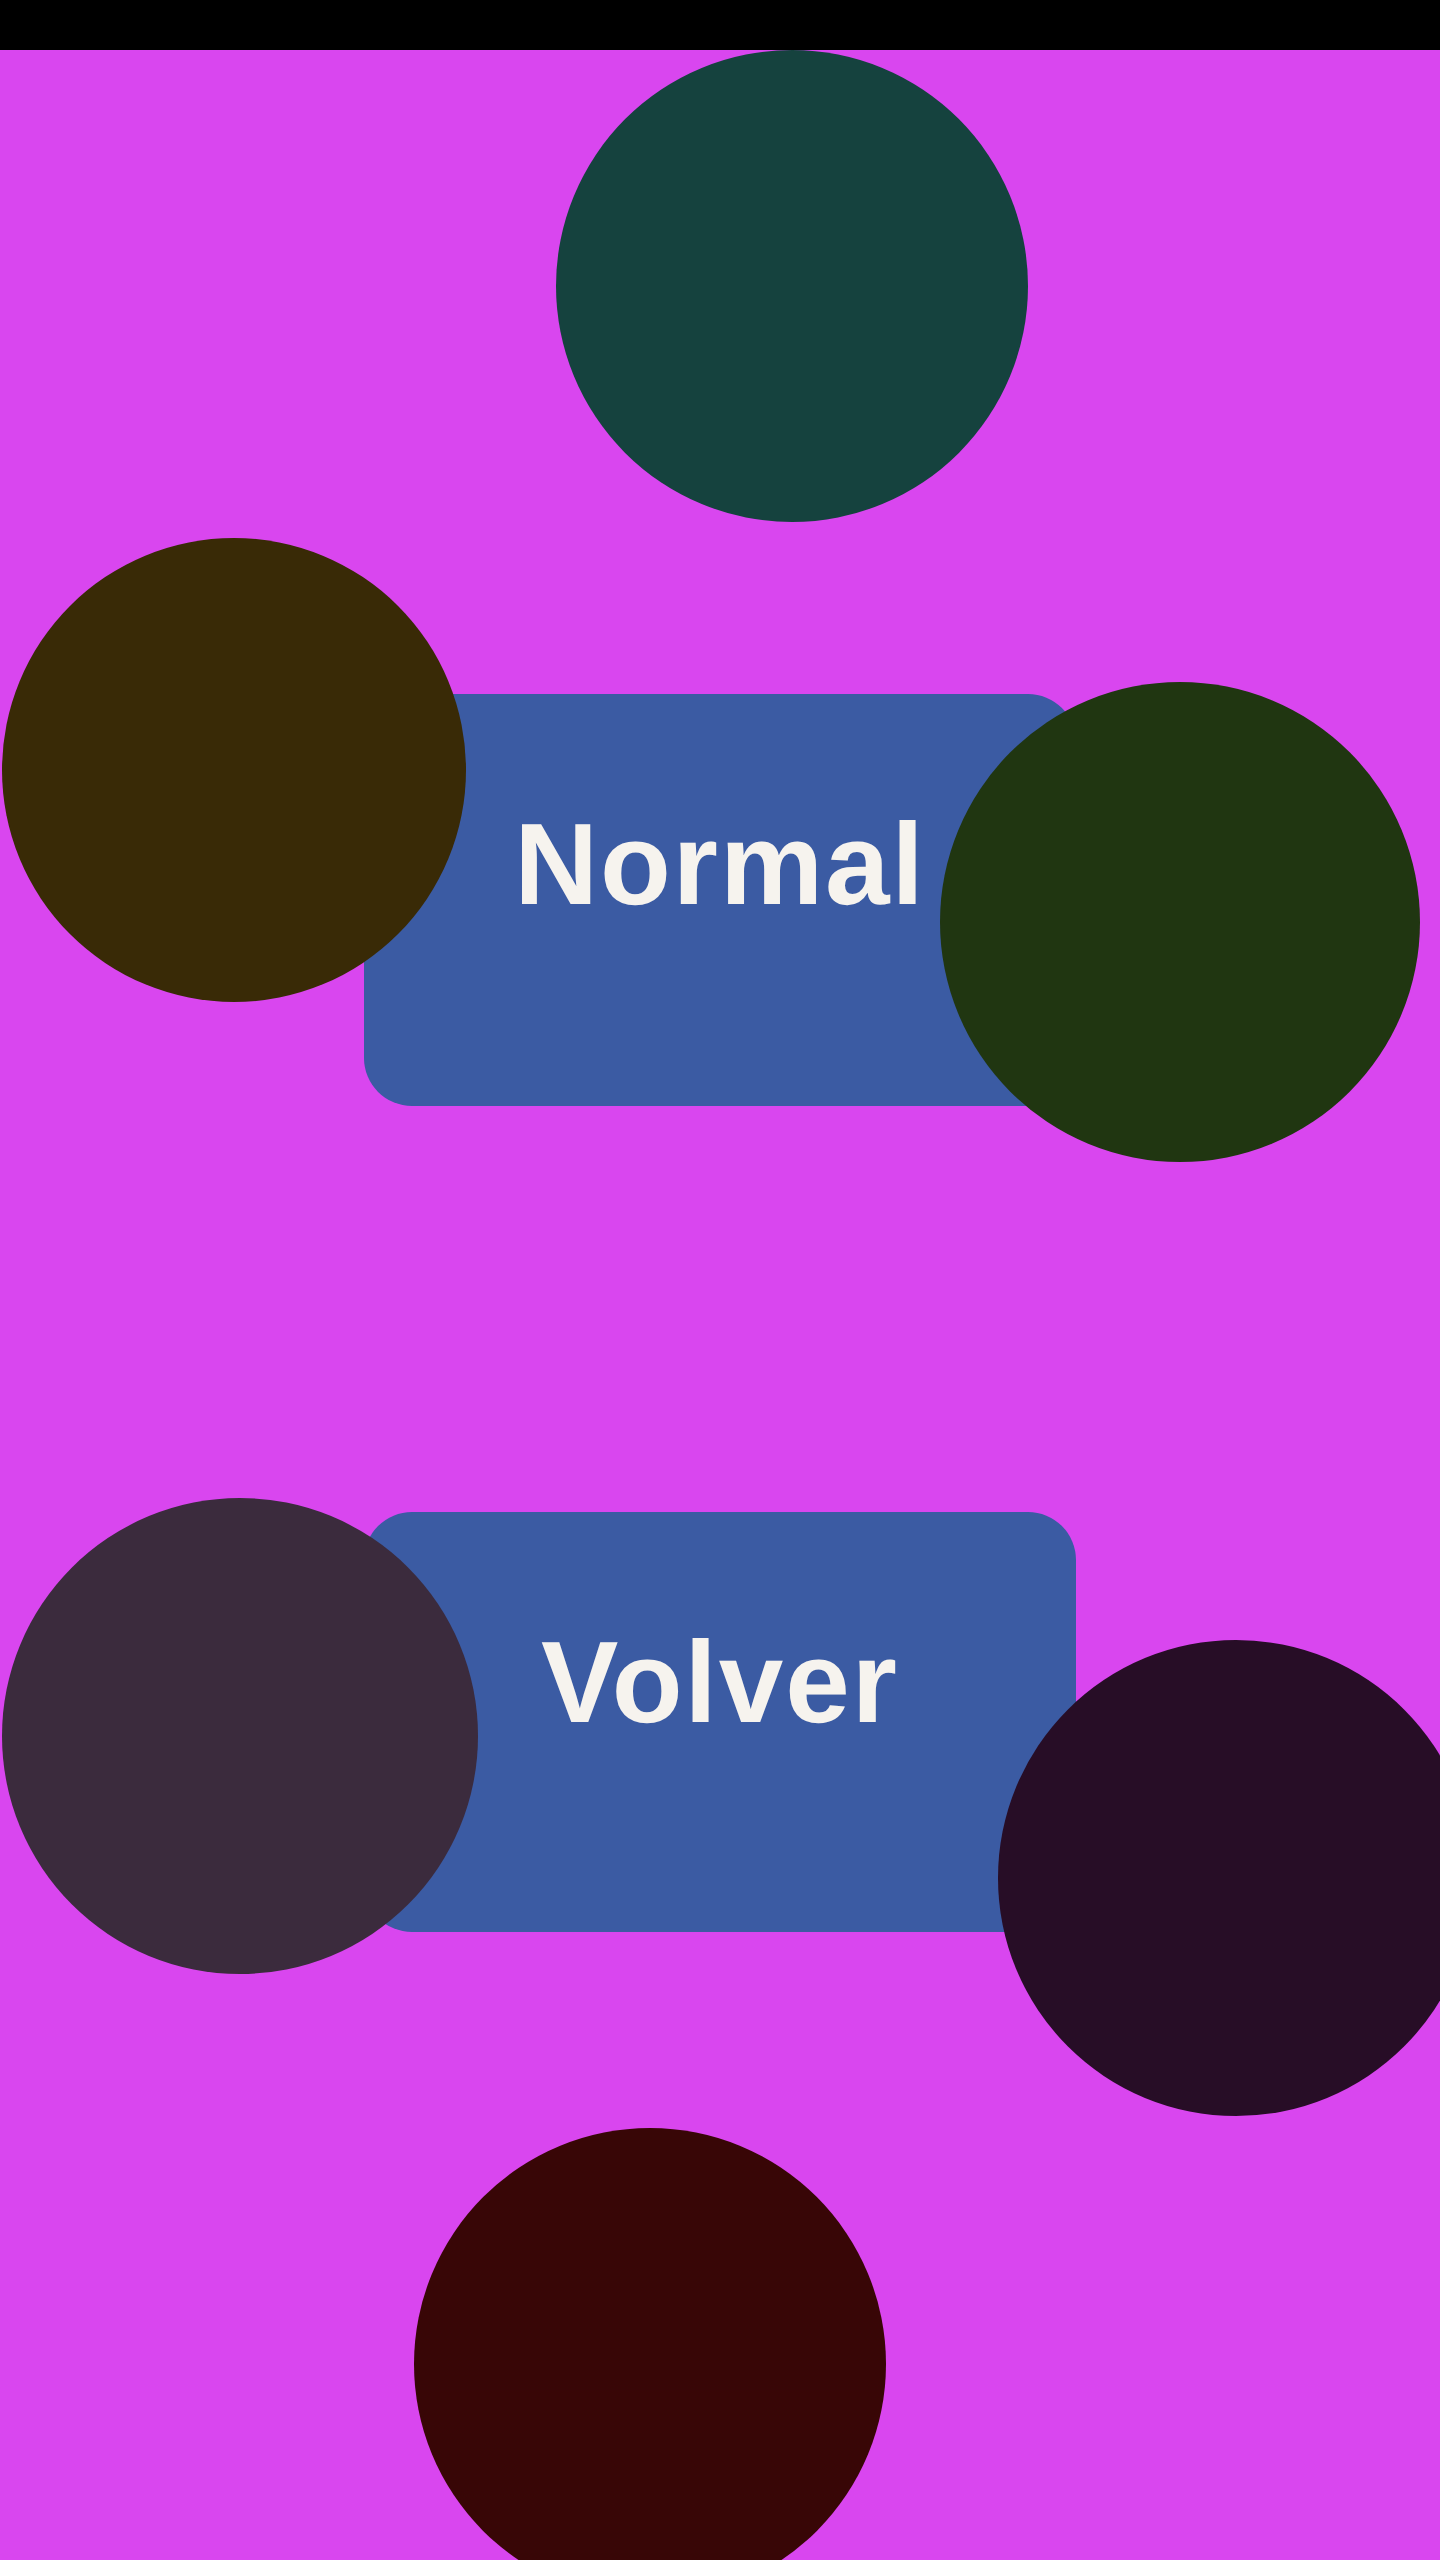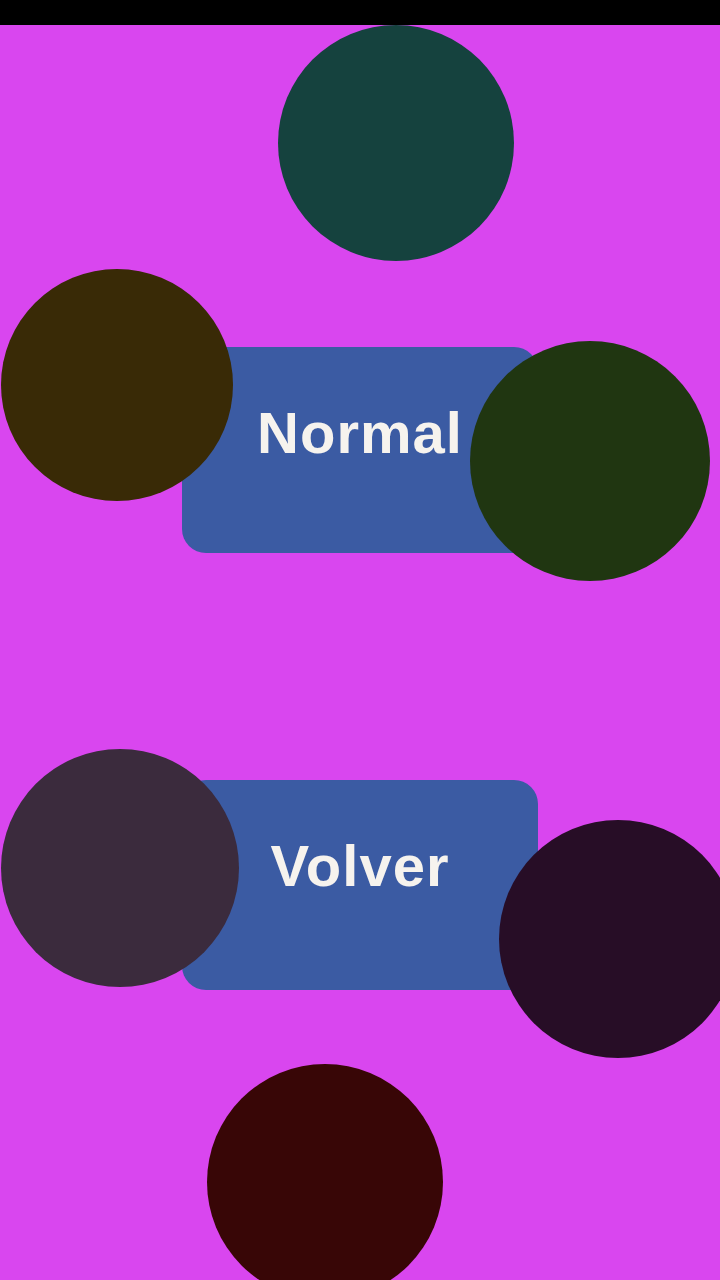--- a/index.html
+++ b/index.html
@@ -28,21 +28,21 @@
     border-radius: 24px;
     background: #3B5BA3;
     display: flex;
     justify-content: center;
     align-items: flex-start;
     padding: 52px 0 0 0;
     cursor: pointer;
   }
   #btn-normal { top: 322px; height: 206px; }
   #btn-rapido { top: 537px; height: 209px; }
-  #btn-volver { top: 755px; height: 210px; }
+  #btn-volver { top: 731px; height: 210px; }
   .btn-label {
     color: #F6F3EE;
     font-size: 58px;
     font-weight: bold;
     line-height: 1.17;
     letter-spacing: 1px;
   }
   #decor-layer {
     position: absolute;
     inset: 0;

